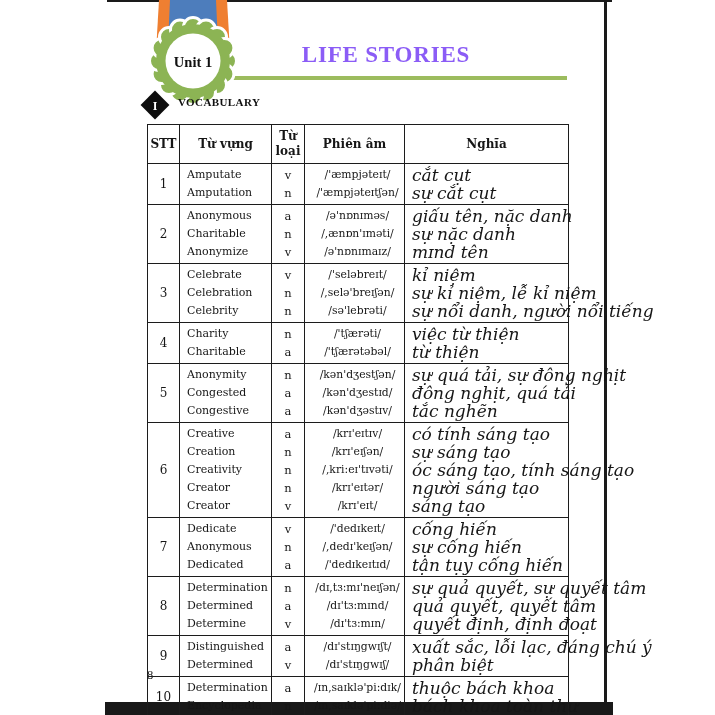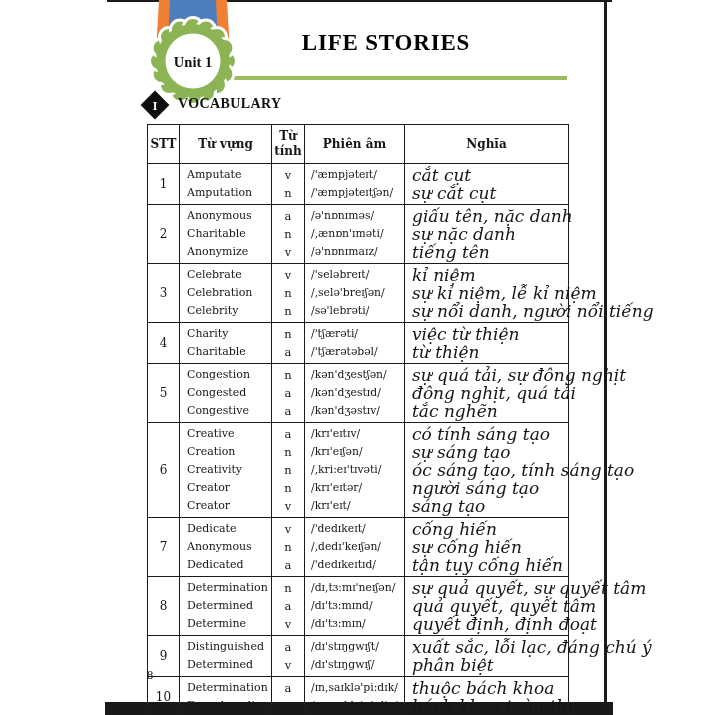--- a/index.html
+++ b/index.html
@@ -7,42 +7,42 @@
     position:relative;width:715px;height:715px;background:#ffffff;overflow:hidden;
     font-family:"Liberation Serif", serif;color:#1a1a1a;
   }
   .abs{position:absolute;}
   
   .top-line{left:107px;top:0;width:505px;height:2px;background:#1a1a1a;}
   .right-line{left:604px;top:0;width:3px;height:715px;background:#1a1a1a;}
   .bottom-bar{left:105px;top:702px;width:508px;height:13px;background:#191919;}
   
   .unit-title{
-    left:236px;top:30px;width:300px;text-align:center;
-    font-weight:bold;font-size:23px;letter-spacing:0.8px;color:#000000;
+    left:236px;top:42px;width:300px;text-align:center;
+    font-weight:bold;font-size:23px;letter-spacing:0.8px;color:#8b5cf6;
     font-family:"Liberation Serif", serif;
   }
   .green-underline{left:231px;top:76px;width:336px;height:4px;background:var(--underline-green,#9cbc5e);}
   .badge-svg{left:130px;top:0;}
   .section-label{
-    left:178px;top:96px;font-weight:bold;font-size:14px;letter-spacing:0.4px;color:#111;
+    left:178px;top:96px;font-weight:bold;font-size:11px;letter-spacing:0.4px;color:#111;
     font-family:"Liberation Serif", serif;
   }
   
   .vocab-wrap{left:147px;top:124px;}
   table.vocab{border-collapse:collapse;table-layout:fixed;width:421px;
     font-family:"DejaVu Serif", serif;color:#161616;}
   table.vocab th, table.vocab td{border:1.4px solid #1c1c1c;}
   table.vocab th{font-weight:bold;font-size:12px;line-height:15px;padding:3px 1px;height:32px;text-align:center;}
   table.vocab td{padding:2px 0;vertical-align:middle;}
   .line{height:18px;line-height:18px;white-space:nowrap;overflow:visible;}
   td.c-stt{text-align:center;font-size:12px;}
   .w{font-weight:normal;font-size:11px;padding-left:7px;}
   .p{text-align:center;font-size:11.5px;}
-  .i{font-size:10.8px;padding-left:6px;}
+  .i{font-size:10.8px;padding-left:6px;text-align:center;}
   .m{font-style:italic;font-size:17px;padding-left:7px;}
   .page-num{left:147px;top:668px;font-size:12.5px;color:#222;}
 </style>
 </head>
 <body>
 
 <div id="canvas">
 
   <div class="abs top-line"></div>
   <div class="abs right-line"></div>
@@ -88,21 +88,21 @@
         <col style="width:32px">
           <col style="width:92px">
           <col style="width:33px">
         <col style="width:100px">
           <col style="width:164px">
       </colgroup>
       <thead>
           <tr id="vocab-head-row">
             <th>STT</th>
             <th>Từ vựng</th>
-            <th>Từ tính</th>
+            <th>Từ loại</th>
             <th>Phiên âm</th>
             <th>Nghĩa</th>
           </tr>
         </thead>
       <tbody id="vocab-body">
           <tr>
             <td class="c-stt">1</td>
             <td>
               <div class="line w">Amputate</div>
               <div class="line w">Amputation</div>
@@ -133,21 +133,21 @@
               <div class="line p">v</div>
             </td>
             <td>
               <div class="line i">/ə'nɒnɪməs/</div>
               <div class="line i">/,ænɒn'ɪməti/</div>
               <div class="line i">/ə'nɒnɪmaɪz/</div>
             </td>
             <td>
               <div class="line m">giấu tên, nặc danh</div>
               <div class="line m">sự nặc danh</div>
-              <div class="line m">tiếng tên</div>
+              <div class="line m">mɪnd tên</div>
             </td>
           </tr>
           <tr>
             <td class="c-stt">3</td>
             <td>
               <div class="line w">Celebrate</div>
               <div class="line w">Celebration</div>
               <div class="line w">Celebrity</div>
             </td>
             <td>
@@ -181,21 +181,21 @@
               <div class="line i">/'tʃærətəbəl/</div>
             </td>
             <td>
               <div class="line m">việc từ thiện</div>
               <div class="line m">từ thiện</div>
             </td>
           </tr>
           <tr>
             <td class="c-stt">5</td>
             <td>
-              <div class="line w">Congestion</div>
+              <div class="line w">Anonymity</div>
               <div class="line w">Congested</div>
               <div class="line w">Congestive</div>
             </td>
             <td>
               <div class="line p">n</div>
               <div class="line p">a</div>
               <div class="line p">a</div>
             </td>
             <td>
               <div class="line i">/kən'dʒestʃən/</div>

